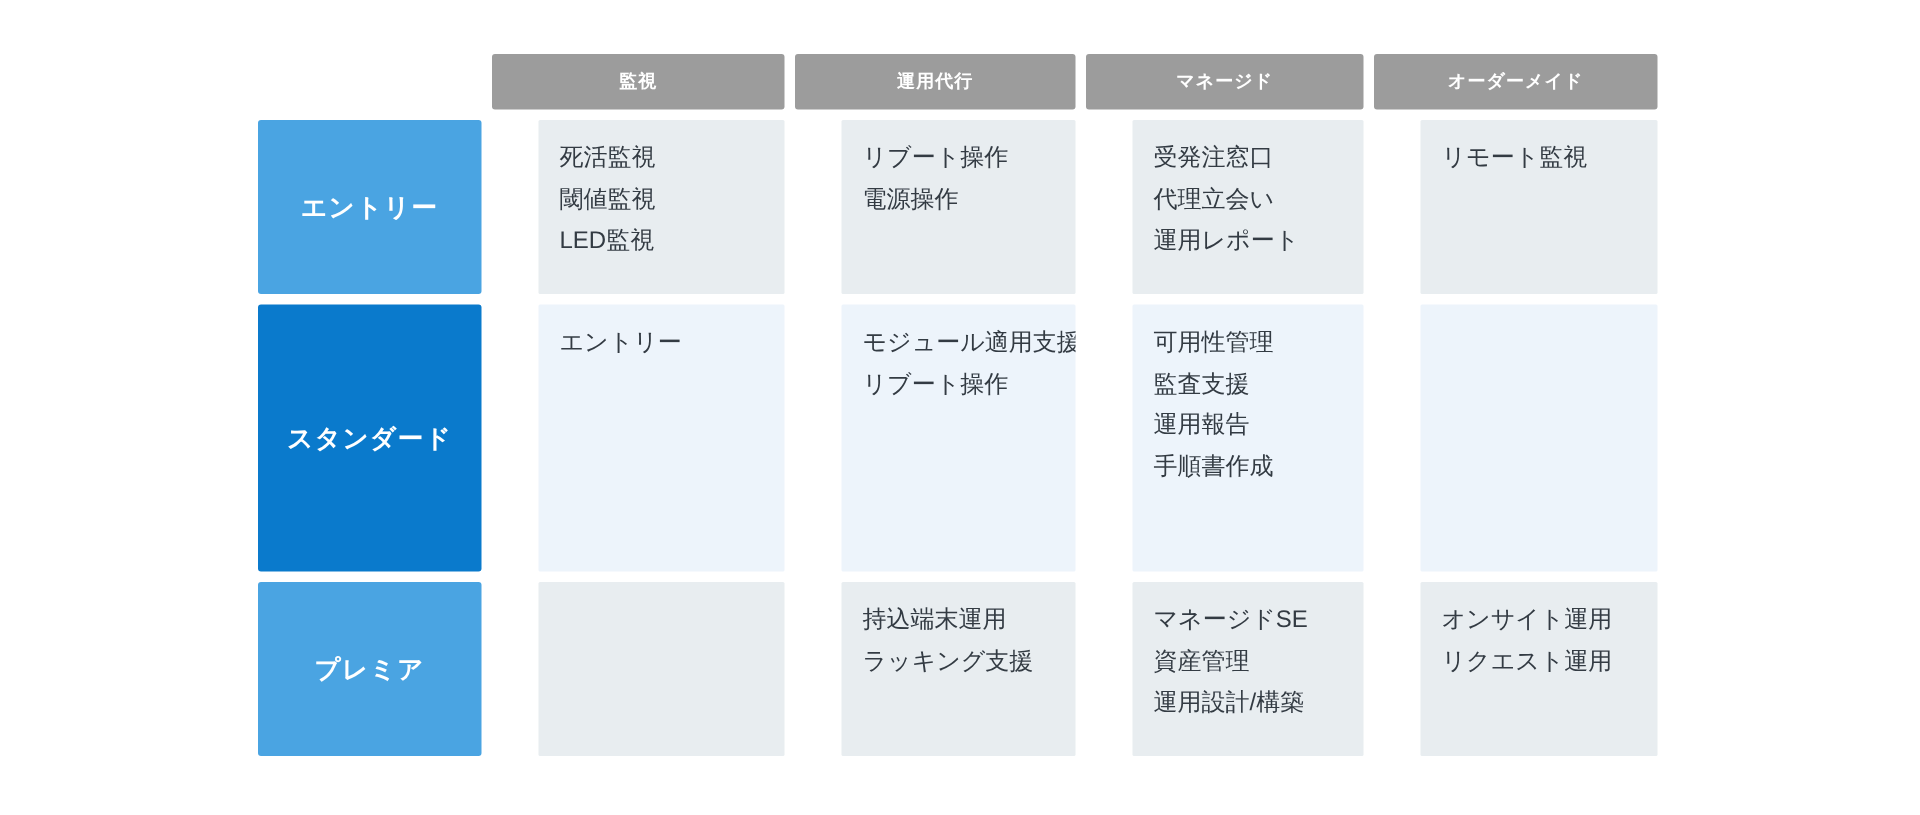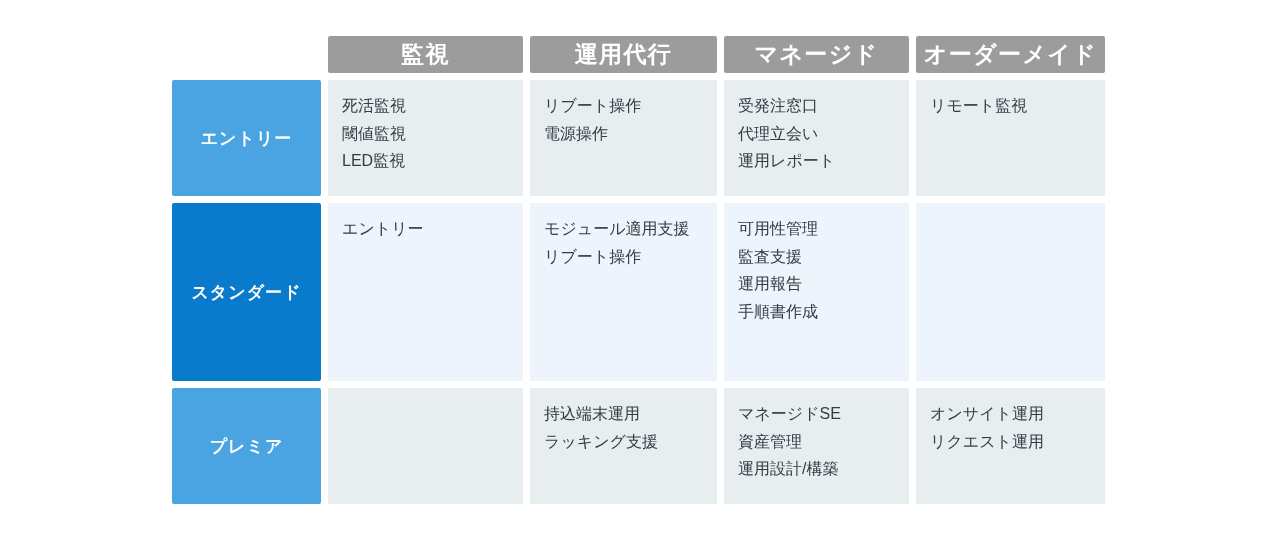--- a/index.html
+++ b/index.html
@@ -25,21 +25,21 @@
     grid-template-rows: 37px 116px 178px 116px;
     column-gap: 7px;
     row-gap: 7px;
   }
   .corner {
     background: transparent;
   }
   .hdr {
     background: #9c9c9c;
     color: #ffffff;
-    font-size: 23px;
+    font-size: 12px;
     font-weight: bold;
     letter-spacing: 0.06em;
     display: flex;
     align-items: center;
     justify-content: center;
     border-radius: 2px;
   }
   .rlabel {
     background: #4aa4e2;
     color: #ffffff;
@@ -55,20 +55,21 @@
   .rlabel.dark {
     background: #0a7acc;
   }
   .cell {
     padding: 12px 14px;
     font-size: 16px;
     line-height: 27.5px;
     color: #333b43;
     overflow: hidden;
     border-radius: 1px;
+    margin-left: 31px;
   }
   .cell.bg-a { background: #e8edf0; }
   .cell.bg-b { background: #edf4fb; }
   .cell .line { white-space: nowrap; }
 </style>
 </head>
 <body>
 
 <div class="canvas">
   <div class="grid">

